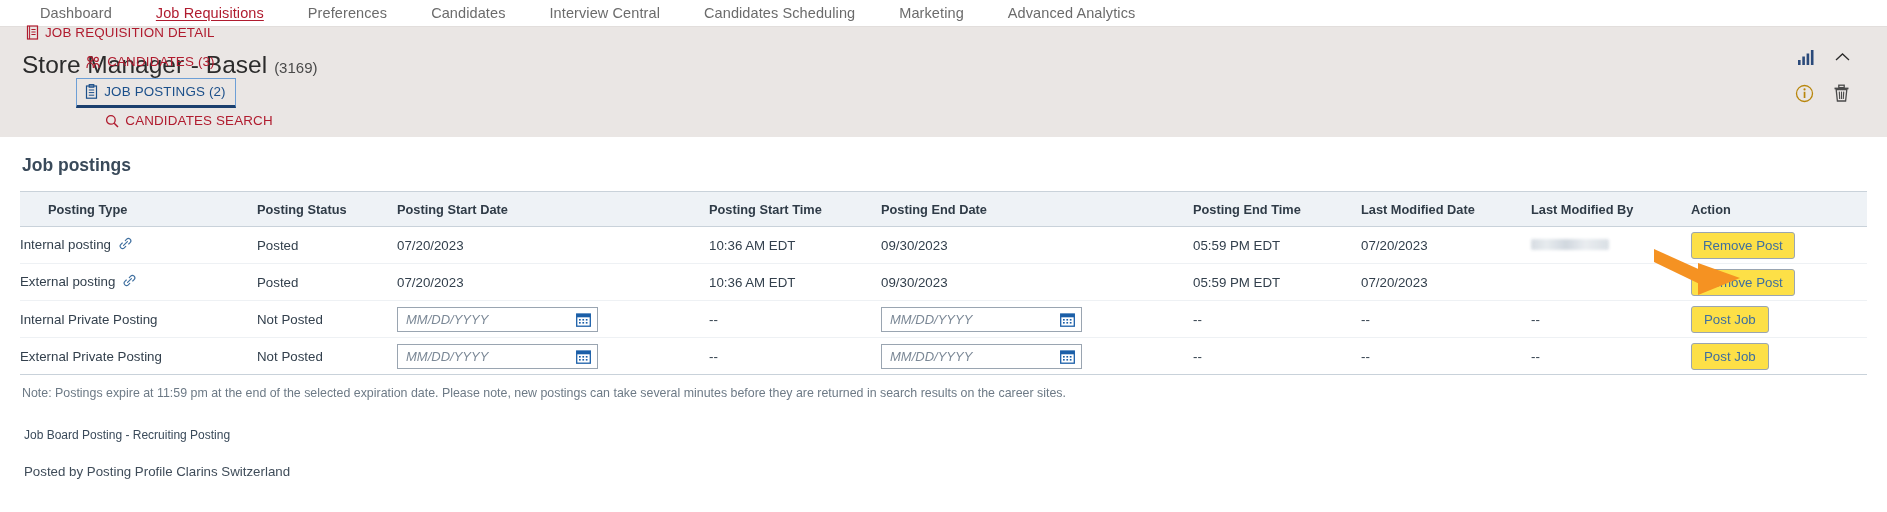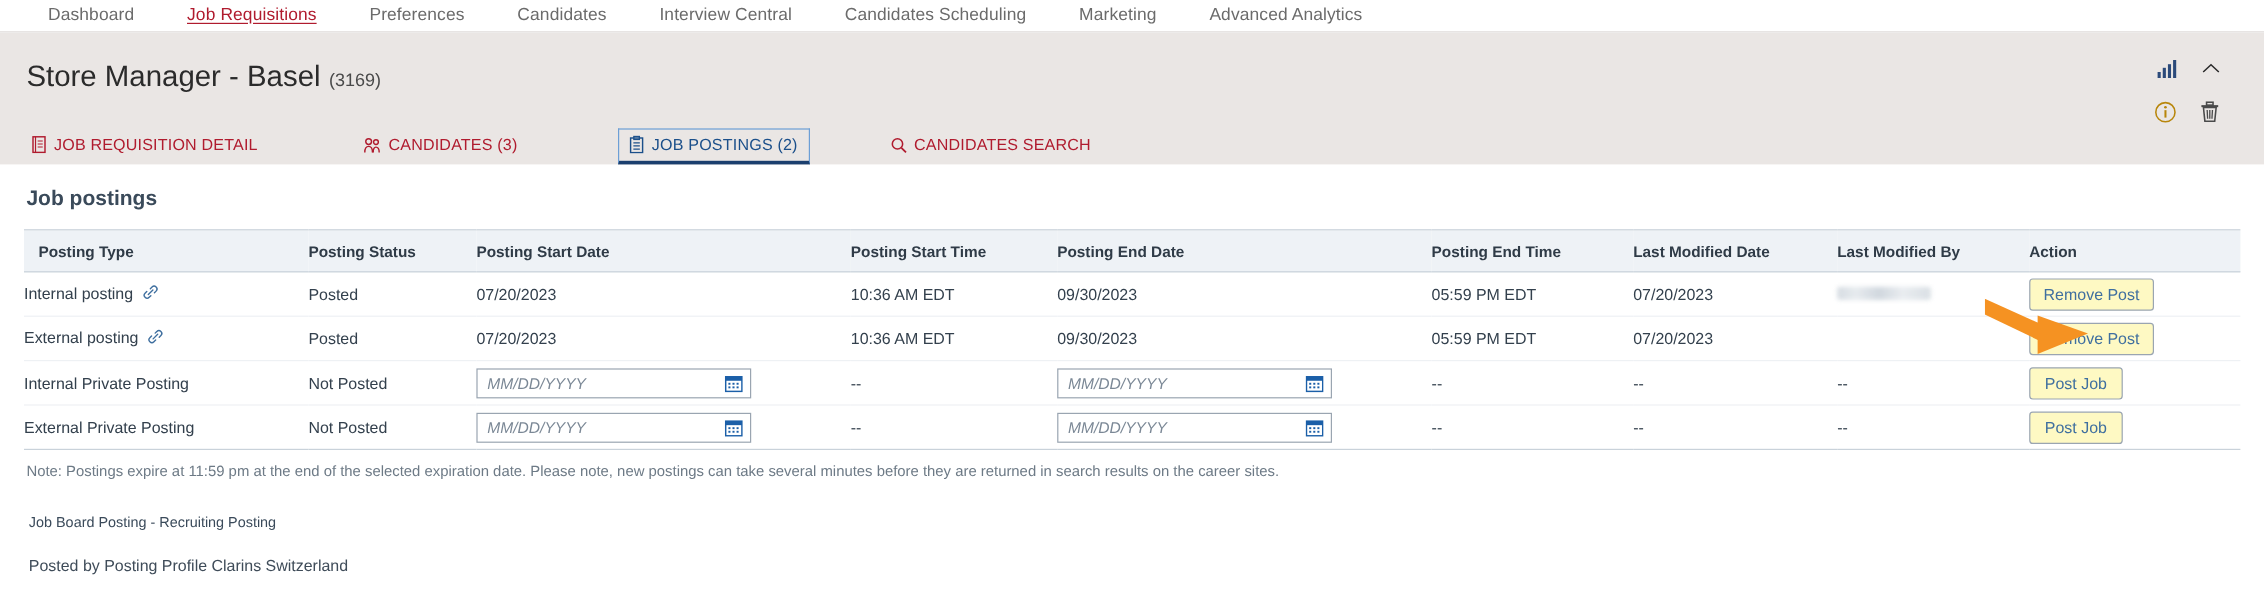--- a/index.html
+++ b/index.html
@@ -65,21 +65,22 @@
     right: 36px; top: 56px;
     display: flex; align-items: center; gap: 18px;
   }
   .icon-btn { line-height: 0; cursor: pointer; }
 
   
   .subtabs {
     position: absolute;
     left: 22px; bottom: 0;
     display: flex; align-items: flex-end;
-    gap: 16px;
+    gap: 0;
+    flex-direction: column;
   }
   .subtab {
     display: flex; align-items: center; gap: 6px;
     font-size: 13.4px;
     color: #b01b2e;
     padding: 5px 10px 9px 4px;
     margin-right: 58px;
     white-space: nowrap;
     letter-spacing: .15px;
   }
@@ -112,40 +113,40 @@
     background: #eef2f6;
     border-top: 1px solid #c9d2da;
     border-bottom: 1px solid #c9d2da;
     font-size: 12.8px;
     color: #2f3b47;
     font-weight: bold;
     text-align: left;
     padding: 10px 0 9px 0;
     height: 32px;
   }
-  table.postings thead th:first-child { padding-left: 12px; }
+  table.postings thead th:first-child { padding-left: 28px; }
   table.postings td {
     font-size: 13.3px;
     color: #33404d;
     padding: 0;
     vertical-align: middle;
     border-bottom: 1px solid #eef1f4;
   }
   table.postings tbody tr.r-posted { height: 37px; }
   table.postings tbody tr.r-private { height: 37px; }
   table.postings tbody tr:last-child td { border-bottom: 1px solid #c9d2da; }
   td.c-first { padding-left: 12px; margin-left: 48px; }
 
   .celltext { white-space: nowrap; }
   .link-icon { margin-left: 8px; vertical-align: middle; cursor: pointer; }
 
   
   .date-field {
     position: relative;
-    width: 229px;
+    width: 201px;
     height: 25px;
     border: 1px solid #9aa5b1;
     background: #fff;
     display: flex;
     align-items: center;
   }
   .date-field input {
     border: 0; outline: 0;
     width: 100%; height: 100%;
     font-size: 13px;
@@ -159,21 +160,21 @@
   .cal-icon {
     position: absolute; right: 6px; top: 4px;
     cursor: pointer; line-height: 0;
   }
 
   
   .btn {
     display: inline-block;
     border: 1px solid #9aa5b1;
     border-radius: 3px;
-    background: #fef9c3;
+    background: #fde047;
     color: #3f6f9f;
     font-size: 13.3px;
     padding: 5px 11px;
     cursor: pointer;
     font-family: "Liberation Sans", sans-serif;
     white-space: nowrap;
   }
   .btn-postjob { padding: 5px 12px; }
 
   .redacted {

